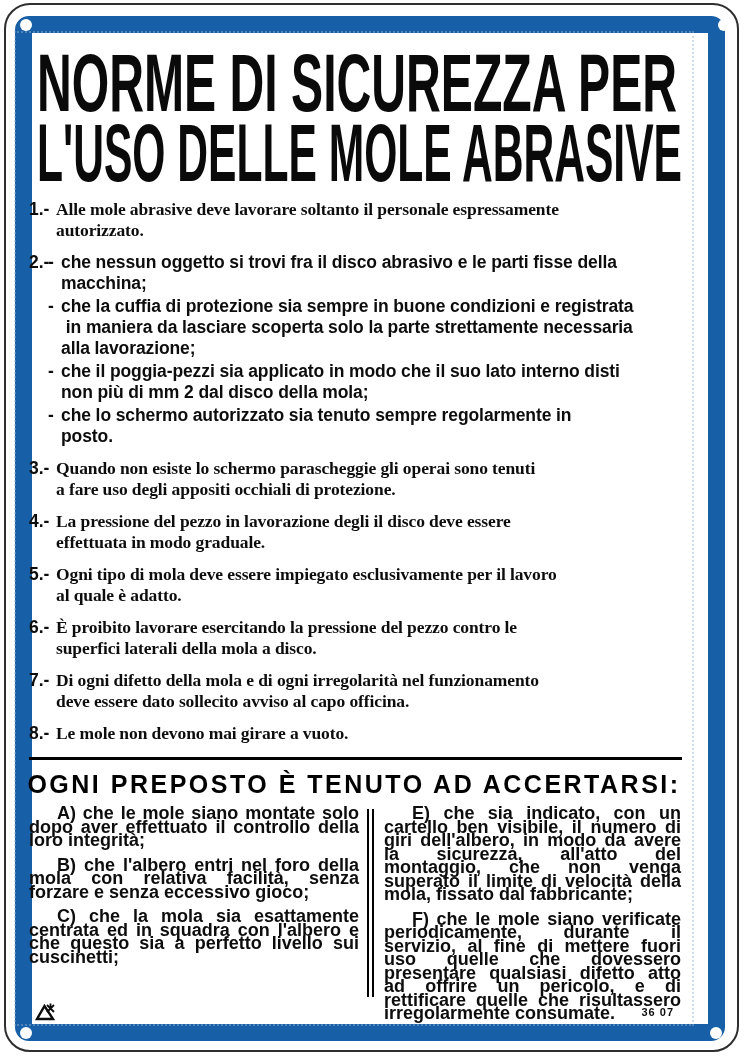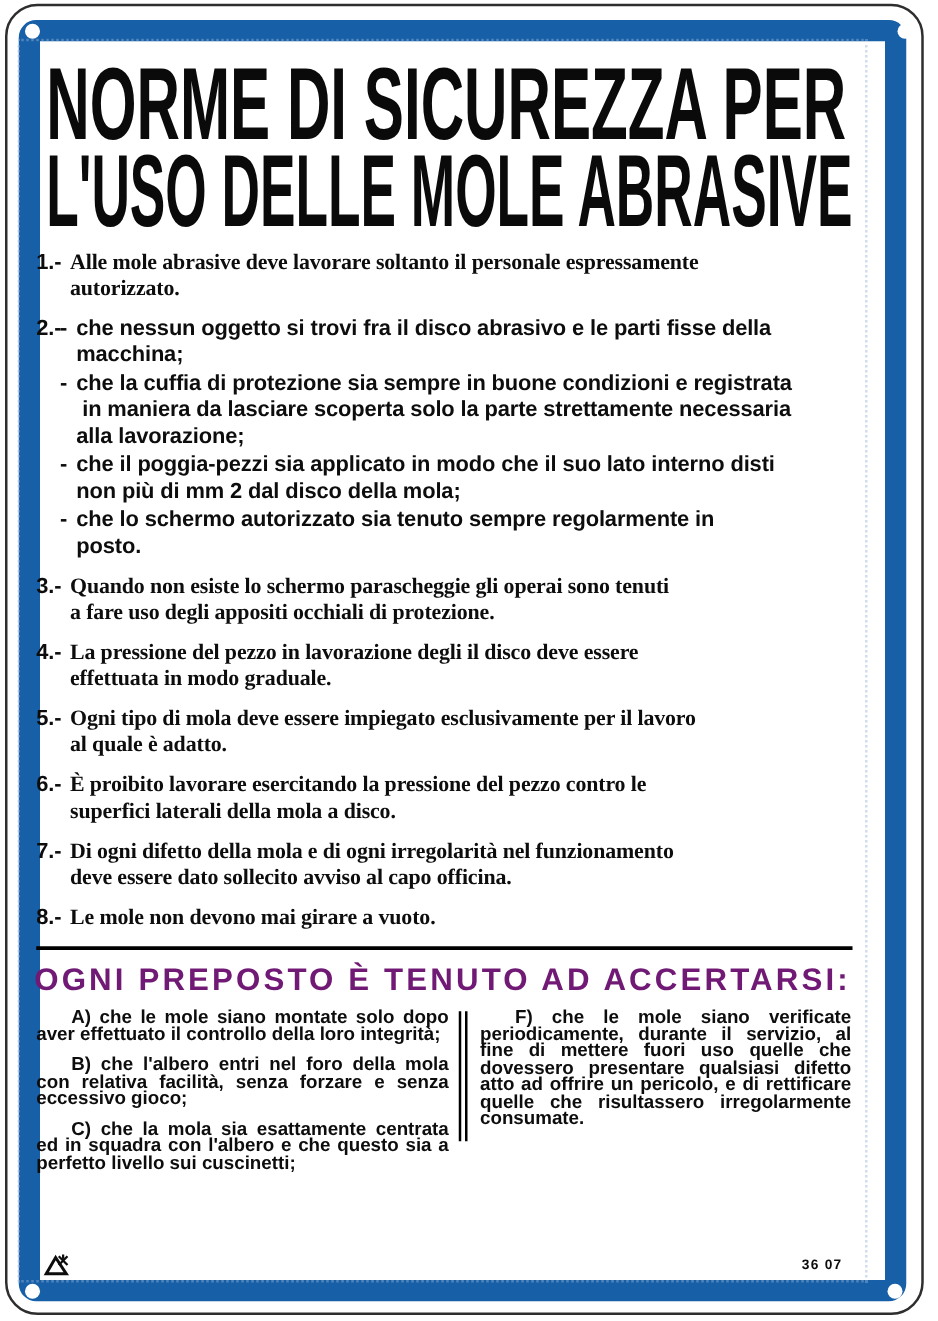--- a/index.html
+++ b/index.html
@@ -38,24 +38,24 @@
   .rule{position:relative;padding-left:27px;margin-bottom:11px;}
   .rnum{position:absolute;left:0;top:0;}
   .rtext{display:block;white-space:pre;font-family:Liberation Serif, serif;}
   .sub{position:relative;padding-left:13px;margin-left:-8px;margin-top:2px;}
   .sdash{position:absolute;left:0;top:0;}
   .stext{display:block;white-space:pre;}
   
   .hrule{border:none;border-top:3px solid #000;margin:13px 10px 0 13px;}
   
   .subhead{margin-top:9px;text-align:center;font-size:25px;line-height:30px;
-    letter-spacing:2.5px;color:#701a75;white-space:nowrap;}
+    letter-spacing:2.5px;color:#000000;white-space:nowrap;}
   
   .cols{display:flex;margin:8px 11px 0 13px;align-items:stretch;}
-  .col{font-size:15px;line-height:13.5px;text-align:justify;}
+  .col{font-size:18px;line-height:13.5px;text-align:justify;}
   .col p{margin:0 0 11px 0;text-indent:28px;}
   .col p:last-child{margin-bottom:0;}
   .col.left{width:330px;}
   .col.right{flex:1;}
   .col-divider{width:3px;border-left:2px solid #000;border-right:2px solid #000;
     margin:2px 10px 24px 8px;}
   
   .logo{position:absolute;left:18px;bottom:2px;}
   .code{position:absolute;right:18px;bottom:6px;font-size:11px;letter-spacing:1px;}
 </style>
@@ -143,20 +143,21 @@
     <div class="subhead">OGNI PREPOSTO È TENUTO AD ACCERTARSI:</div>
 
     <div class="cols">
       <div class="col left">
         <p>A) che le mole siano montate solo dopo aver effettuato il controllo della loro integrità;</p>
         <p>B) che l'albero entri nel foro della mola con relativa facilità, senza forzare e senza eccessivo gioco;</p>
         <p>C) che la mola sia esattamente centrata ed in squadra con l'albero e che questo sia a perfetto livello sui cuscinetti;</p>
       </div>
       <div class="col-divider"></div>
       <div class="col right">
+        <p>E) che sia indicato, con un cartello ben visibile, il numero di giri dell'albero, in modo da avere la sicurezza, all'atto del montaggio, che non venga superato il limite di velocità della mola, fissato dal fabbricante;</p>
         <p>F) che le mole siano verificate periodicamente, durante il servizio, al fine di mettere fuori uso quelle che dovessero presentare qualsiasi difetto atto ad offrire un pericolo, e di rettificare quelle che risultassero irregolarmente consumate.</p>
       </div>
     </div>
 
     <svg class="logo" width="24" height="20" viewBox="0 0 24 20">
       <path d="M3 17 L10.5 4 L19 17 Z" fill="none" stroke="#0d0d0d" stroke-width="2.4"></path>
       <path d="M13 3 L20 10 M20 3 L13 10 M16.5 1.5 L16.5 5" fill="none" stroke="#0d0d0d" stroke-width="1.8"></path>
     </svg>
 
     <span class="code">36 07</span>

